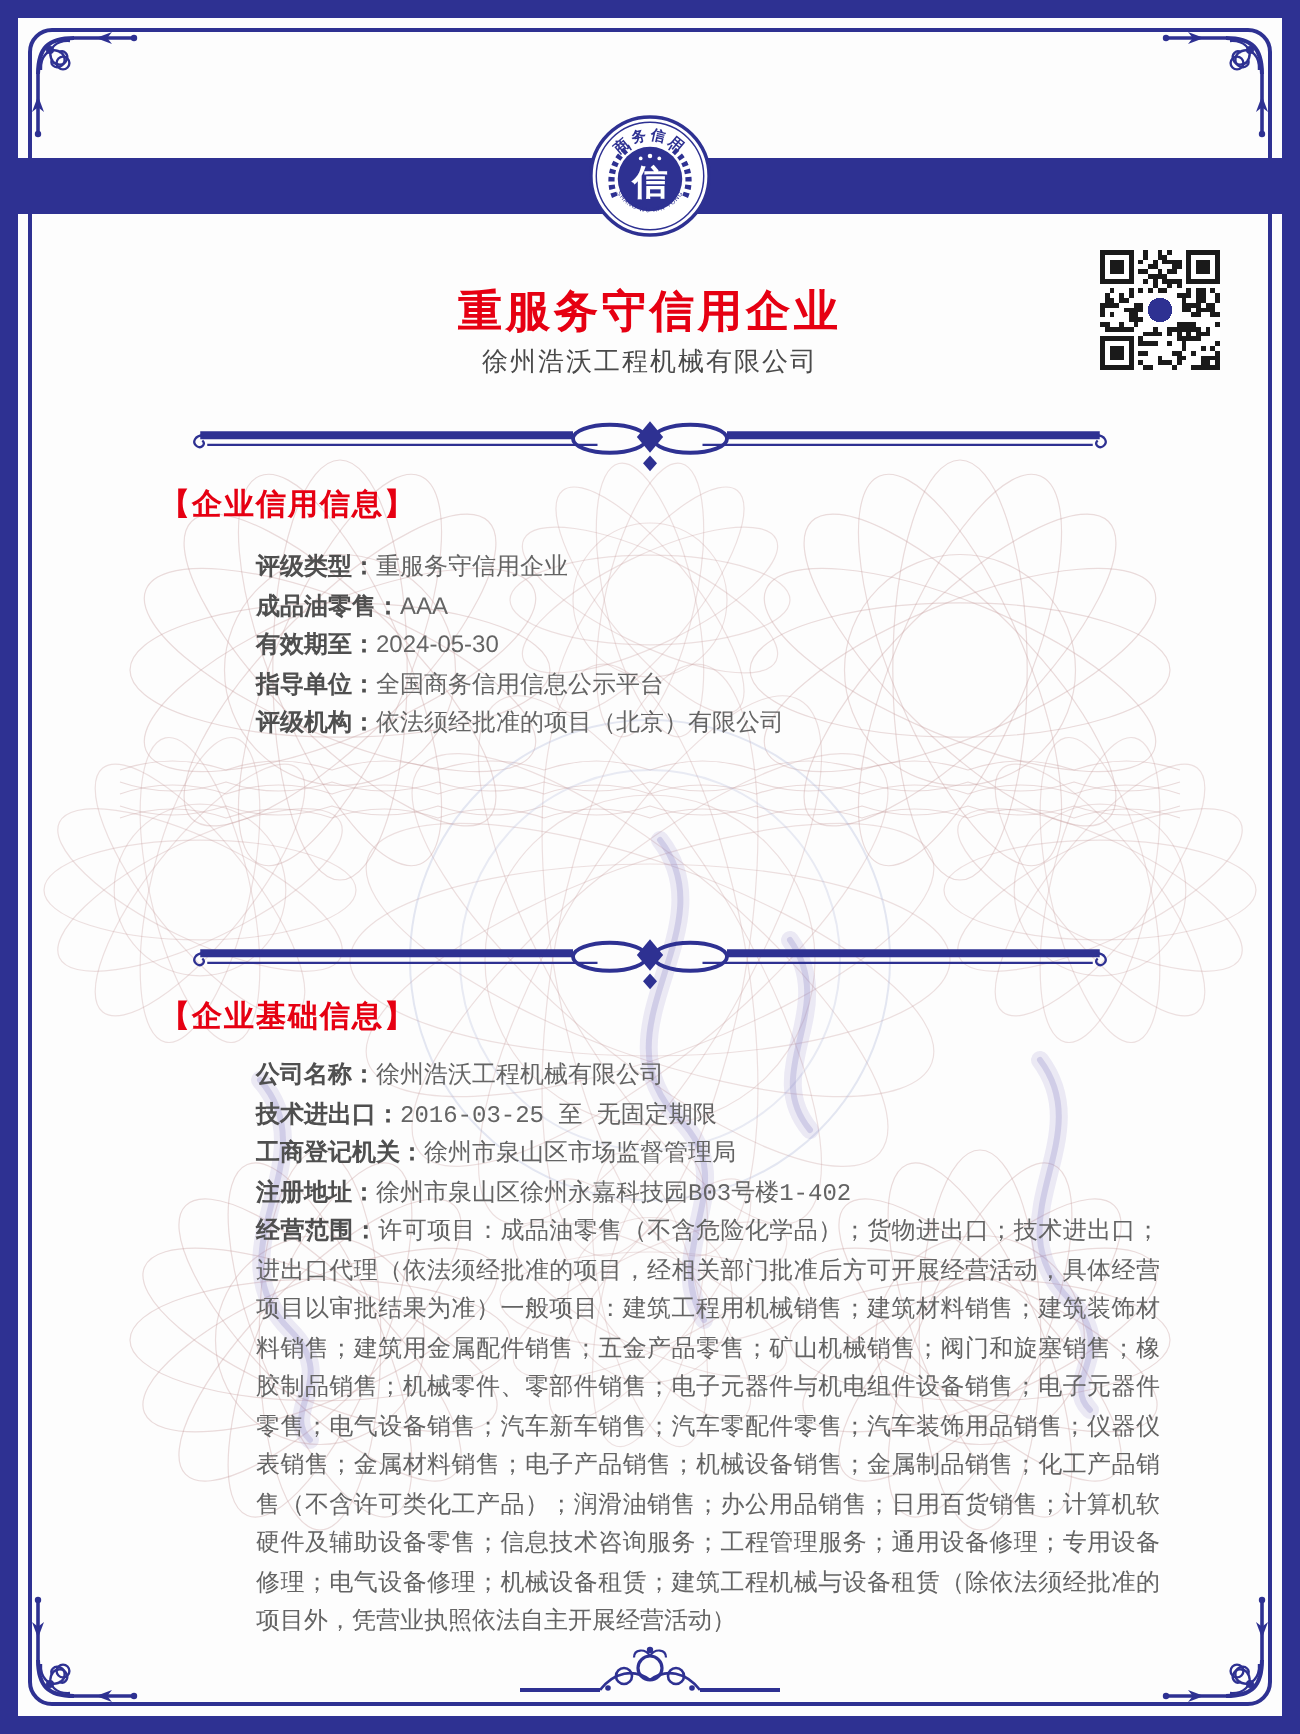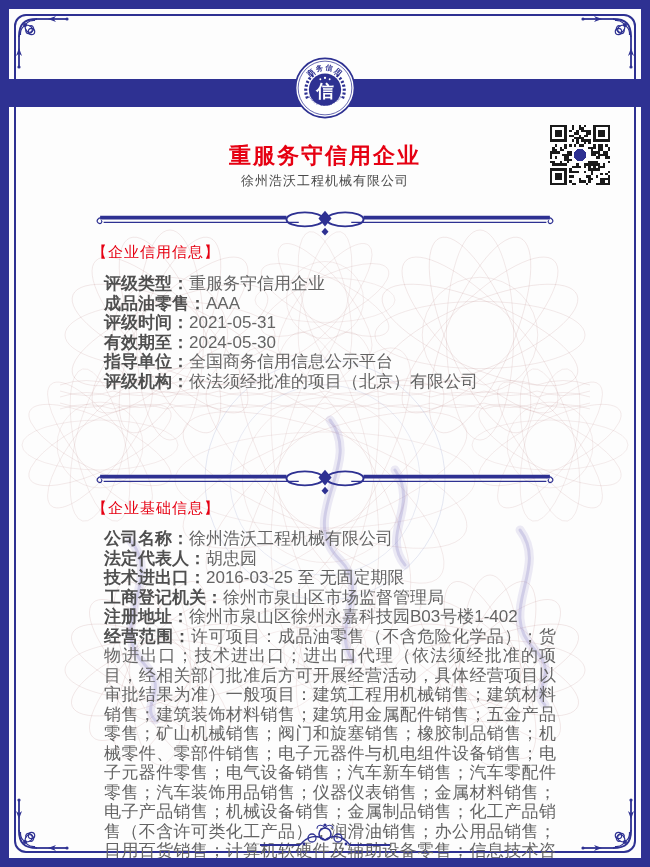--- a/index.html
+++ b/index.html
@@ -23,26 +23,26 @@
   .navy-band{position:absolute;left:0;right:0;top:79px;height:28px;background:var(--navy);z-index:2;}
   .seal{position:absolute;left:294px;top:57px;width:62px;height:62px;z-index:3;}
   .doc-title{position:absolute;left:0;width:100%;top:141px;text-align:center;z-index:3;
     font-size:22px;font-weight:bold;color:var(--red);letter-spacing:2px;}
   .doc-company{position:absolute;left:0;width:100%;top:172px;text-align:center;z-index:3;
     font-size:13px;color:#4a4a4a;letter-spacing:1px;}
   .qr{position:absolute;left:550px;top:125px;width:60px;height:60px;z-index:3;}
   .divider{position:absolute;left:62px;width:526px;height:28px;z-index:3;}
   .divider.d1{top:208px;}
   .divider.d2{top:467px;}
-  .sec-heading{position:absolute;left:92px;z-index:3;font-size:15px;font-weight:normal;color:var(--red);letter-spacing:1px;}
+  .sec-heading{position:absolute;left:80px;z-index:3;font-size:15px;font-weight:bold;color:var(--red);letter-spacing:1px;}
   .sec-heading.h1{top:243px;}
   .sec-heading.h2{top:499px;}
-  .fields{position:absolute;left:104px;width:452px;z-index:3;font-size:17px;color:var(--text);}
+  .fields{position:absolute;left:128px;width:452px;z-index:3;font-size:12px;color:var(--text);}
   .fields.f1{top:274px;}
-  .fields.f2{top:529px;}
+  .fields.f2{top:529px;font-family:Liberation Mono, monospace;}
   .field{line-height:19.5px;text-align:justify;}
   .f-label{font-weight:bold;color:#4f4f4f;}
   .f-value{color:#646464;}
   .bottom-ornament{position:absolute;left:50%;top:821px;transform:translateX(-50%);width:130px;height:32px;z-index:3;}
   svg text{font-family:"Liberation Sans","DejaVu Sans",sans-serif;}
 </style>
 </head>
 <body>
 
 <svg width="0" height="0" style="position:absolute">
@@ -429,23 +429,20 @@
 
       <div class="field">
         <span class="f-label">评级类型：</span><span class="f-value">重服务守信用企业</span>
       </div>
 
       <div class="field">
         <span class="f-label">成品油零售：</span><span class="f-value">AAA</span>
       </div>
 
 
-      <div class="field">
-        <span class="f-label">评级时间：</span><span class="f-value">2021-05-31</span>
-      </div>
 
       <div class="field">
         <span class="f-label">有效期至：</span><span class="f-value">2024-05-30</span>
       </div>
 
       <div class="field">
         <span class="f-label">指导单位：</span><span class="f-value">全国商务信用信息公示平台</span>
       </div>
 
       <div class="field">
@@ -458,23 +455,20 @@
     </svg>
 
   <div class="sec-heading h2">【企业基础信息】</div>
   <div class="fields f2">
 
       <div class="field">
         <span class="f-label">公司名称：</span><span class="f-value">徐州浩沃工程机械有限公司</span>
       </div>
 
 
-      <div class="field">
-        <span class="f-label">法定代表人：</span><span class="f-value">胡忠园</span>
-      </div>
 
       <div class="field">
         <span class="f-label">技术进出口：</span><span class="f-value">2016-03-25 至 无固定期限</span>
       </div>
 
       <div class="field">
         <span class="f-label">工商登记机关：</span><span class="f-value">徐州市泉山区市场监督管理局</span>
       </div>
 
       <div class="field">

